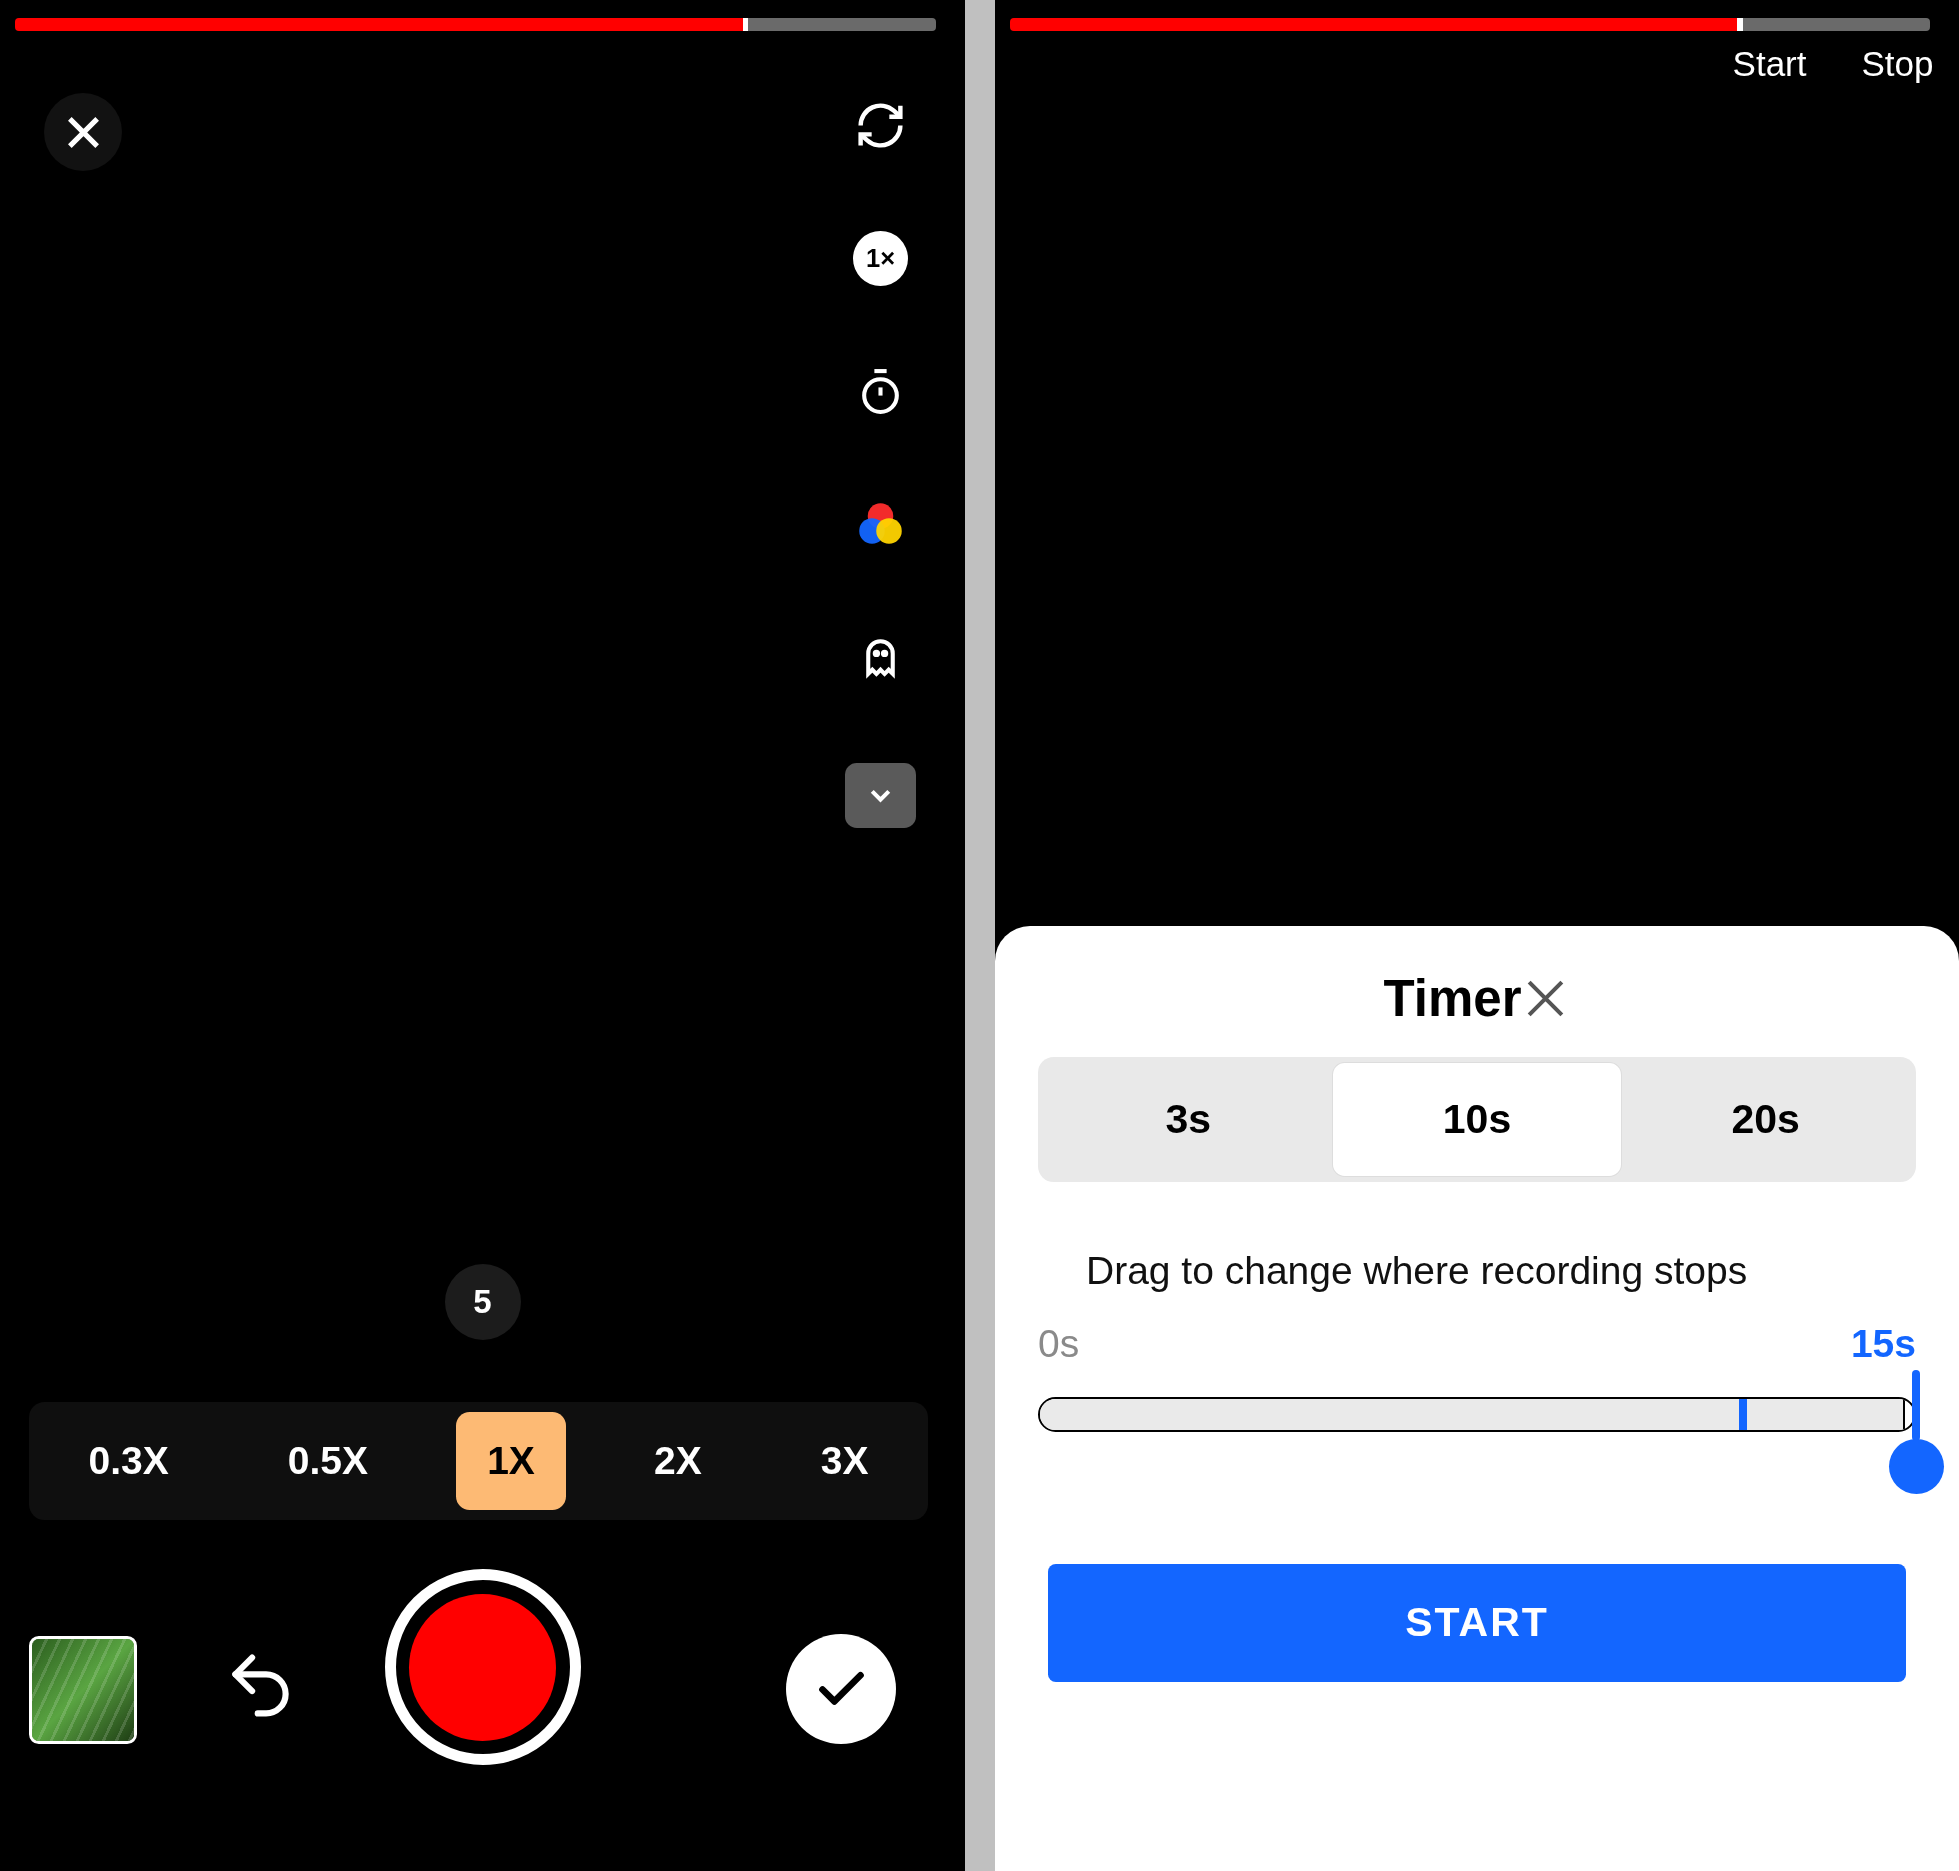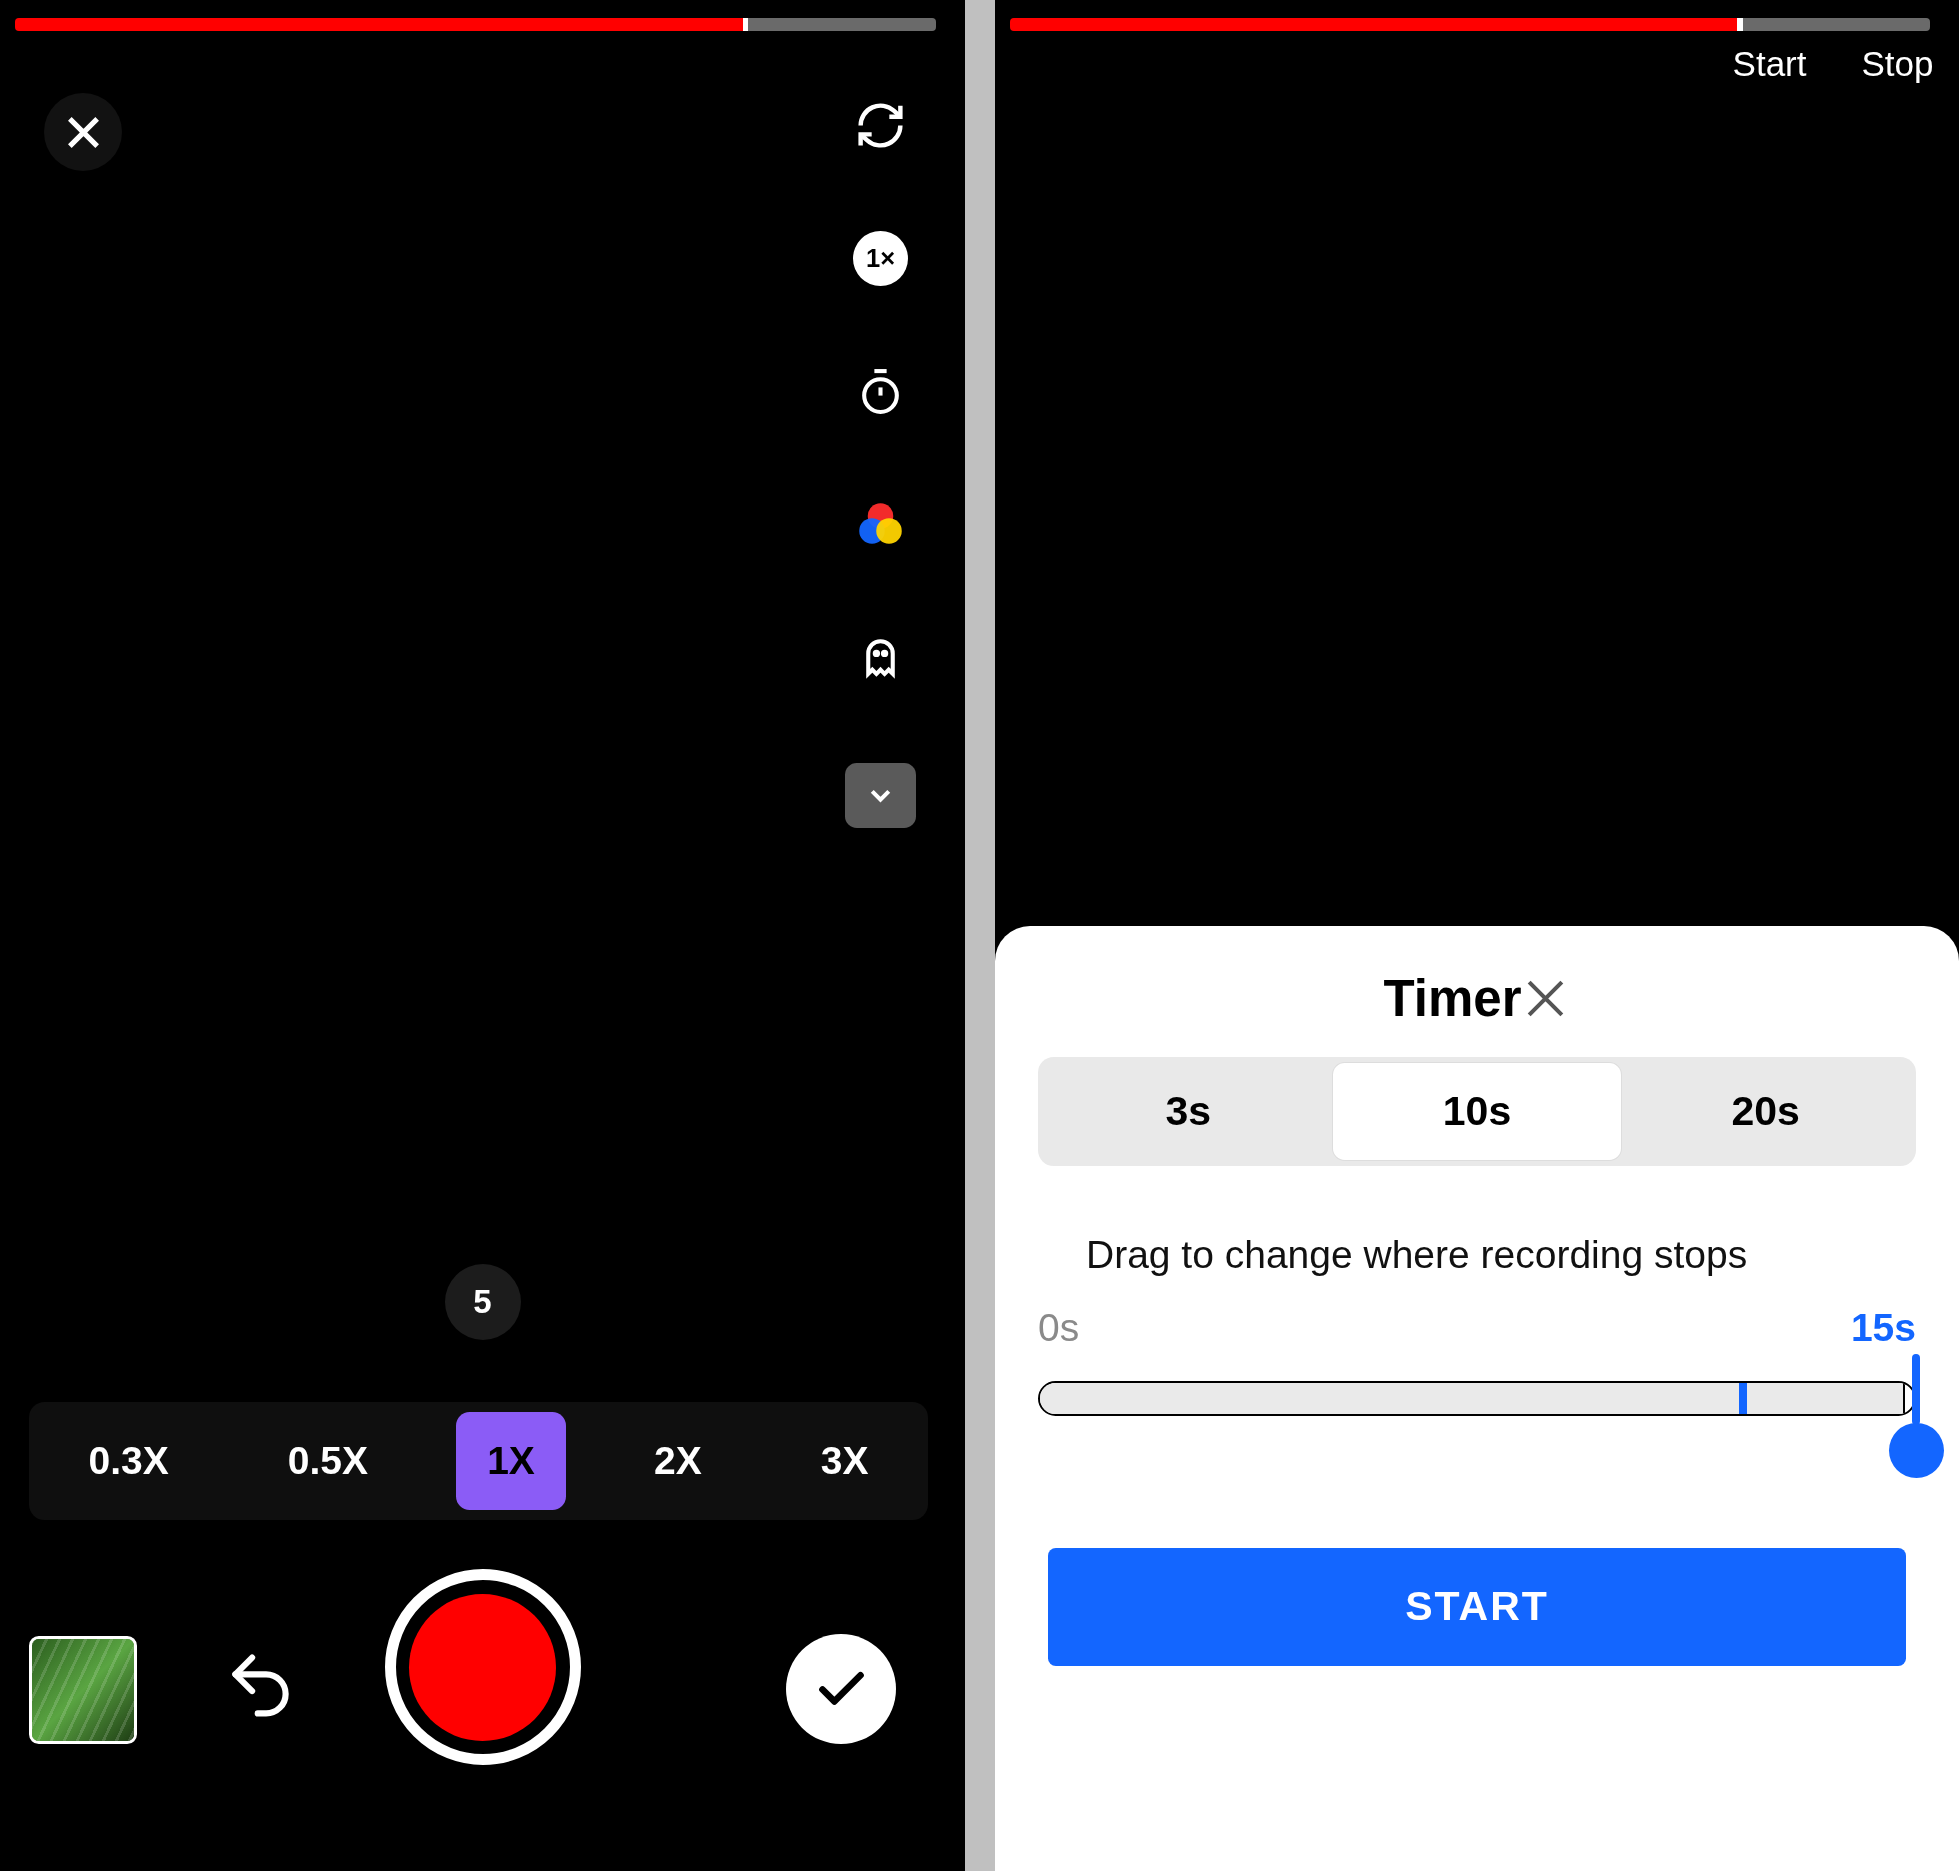--- a/index.html
+++ b/index.html
@@ -28,39 +28,39 @@
   .tool-item { width:55px; height:55px; display:flex; align-items:center; justify-content:center; cursor:pointer; }
   .speed-badge { width:55px; height:55px; border-radius:50%; background:#fff; color:#000; font-size:25.5px; font-weight:700; display:flex; align-items:center; justify-content:center; }
   .expand-btn { width:71px; height:65px; border-radius:11.8px; background:#5a5a5a; display:flex; align-items:center; justify-content:center; cursor:pointer; }
 
   
   .duration-bubble { position:absolute; left:50%; transform:translateX(-50%); top:1264px; width:76px; height:76px; border-radius:50%; background:rgba(40,40,40,0.7); color:#fff; font-size:33px; font-weight:600; display:flex; align-items:center; justify-content:center; }
 
   
   .zoom-row { position:absolute; top:1402px; left:29px; right:37px; height:118px; background:rgba(18,18,18,0.85); border-radius:15.7px; display:flex; align-items:center; justify-content:space-around; }
   .zoom-opt { color:#fff; font-size:39px; font-weight:700; padding:27.4px 31px; border-radius:13.7px; cursor:pointer; }
-  .zoom-opt.selected { background:#8b5cf6; color:#000; }
+  .zoom-opt.selected { background:#fdba74; color:#000; }
 
   
   .gallery-thumb { position:absolute; left:29px; bottom:127px; width:108px; height:108px; border:3.9px solid #fff; border-radius:9.8px; background:linear-gradient(135deg,#2b5d1e,#4d8d33 40%,#1e3d14); cursor:pointer; overflow:hidden;}
   .gallery-thumb::before{ content:""; position:absolute; inset:0; background:
      repeating-linear-gradient(115deg, rgba(255,255,255,0.15) 0 2.9px, transparent 2.9px 11.8px),
      linear-gradient(135deg,#2b5d1e,#5aa542 50%,#1e3d14); }
   .undo-btn { position:absolute; left:221px; bottom:147px; width:78px; height:78px; display:flex; align-items:center; justify-content:center; cursor:pointer; }
   .record-btn { position:absolute; left:50%; transform:translateX(-50%); bottom:106px; width:196px; height:196px; border-radius:50%; background:#000; border:11.8px solid #fff; display:flex; align-items:center; justify-content:center; cursor:pointer;}
   .record-btn .inner { width:147px; height:147px; border-radius:50%; background:#ff0000; }
   .confirm-btn { position:absolute; right:69px; bottom:127px; width:110px; height:110px; border-radius:50%; background:#fff; display:flex; align-items:center; justify-content:center; cursor:pointer;}
 
   
   .sheet { position:absolute; left:0; right:0; bottom:0; top:926px; background:#fff; border-radius:35px 35px 0 0; padding:43px 43px 0 43px; }
   .sheet-header { display:flex; justify-content:center; align-items:center; }
   .sheet-title { font-size:51px; font-weight:800; color:#000; }
   .sheet-close { width:49px; height:49px; cursor:pointer; }
   .sheet-sub { margin-top:47px; font-size:39px; color:#111; font-weight:500; }
-  .seg { margin-top:29px; background:#e9e9e9; border-radius:15.7px; height:109px; display:flex; align-items:flex-start; padding:5.9px; }
+  .seg { margin-top:29px; background:#e9e9e9; border-radius:15.7px; height:125px; display:flex; align-items:flex-start; padding:5.9px; }
   .seg-opt { flex:1; text-align:center; font-size:41px; font-weight:600; color:#000; border-radius:11.8px; height:100%; display:flex; align-items:center; justify-content:center; cursor:pointer;}
   .seg-opt.selected { background:#fff; box-shadow:0 0 0 1px rgba(0,0,0,0.05); }
   .drag-label { margin-top:67px; font-size:39px; color:#111;margin-left:48px; }
   .range-labels { display:flex; justify-content:space-between; margin-top:29px; font-size:39px; }
   .range-labels .min { color:#8a8a8a; }
   .range-labels .max { color:#1366ff; font-weight:700; }
   .slider-wrap { position:relative; margin-top:21.6px; height:88px; }
   .track { position:absolute; top:9.8px; left:0; right:0; height:35px; border:2.9px solid #000; border-radius:19.6px; background:#fff; overflow:hidden;}
   .track .fill { position:absolute; left:0; top:0; bottom:0; background:#eaeaea; border-right:2.9px solid #000;}
   .track .blue-mark { position:absolute; top:0; bottom:0; width:7.8px; background:#1366ff; }

